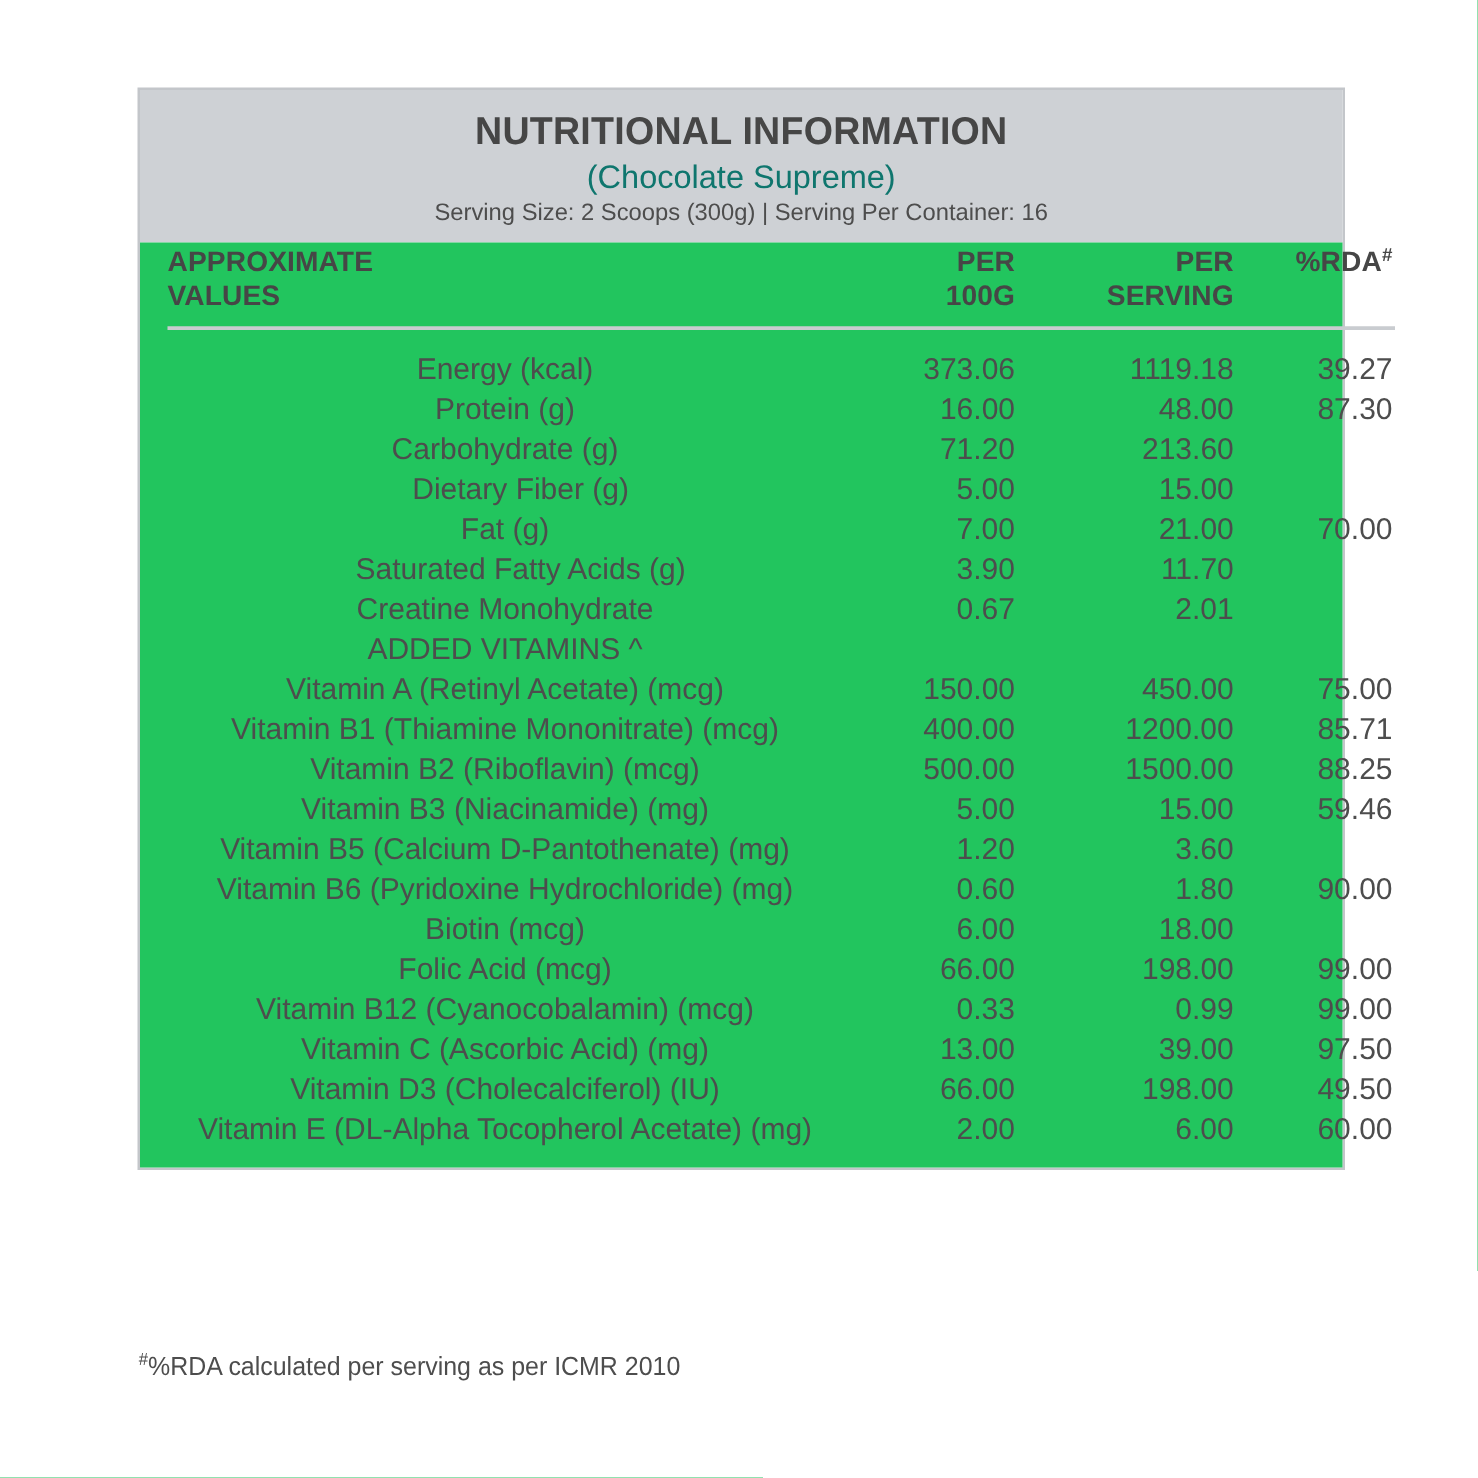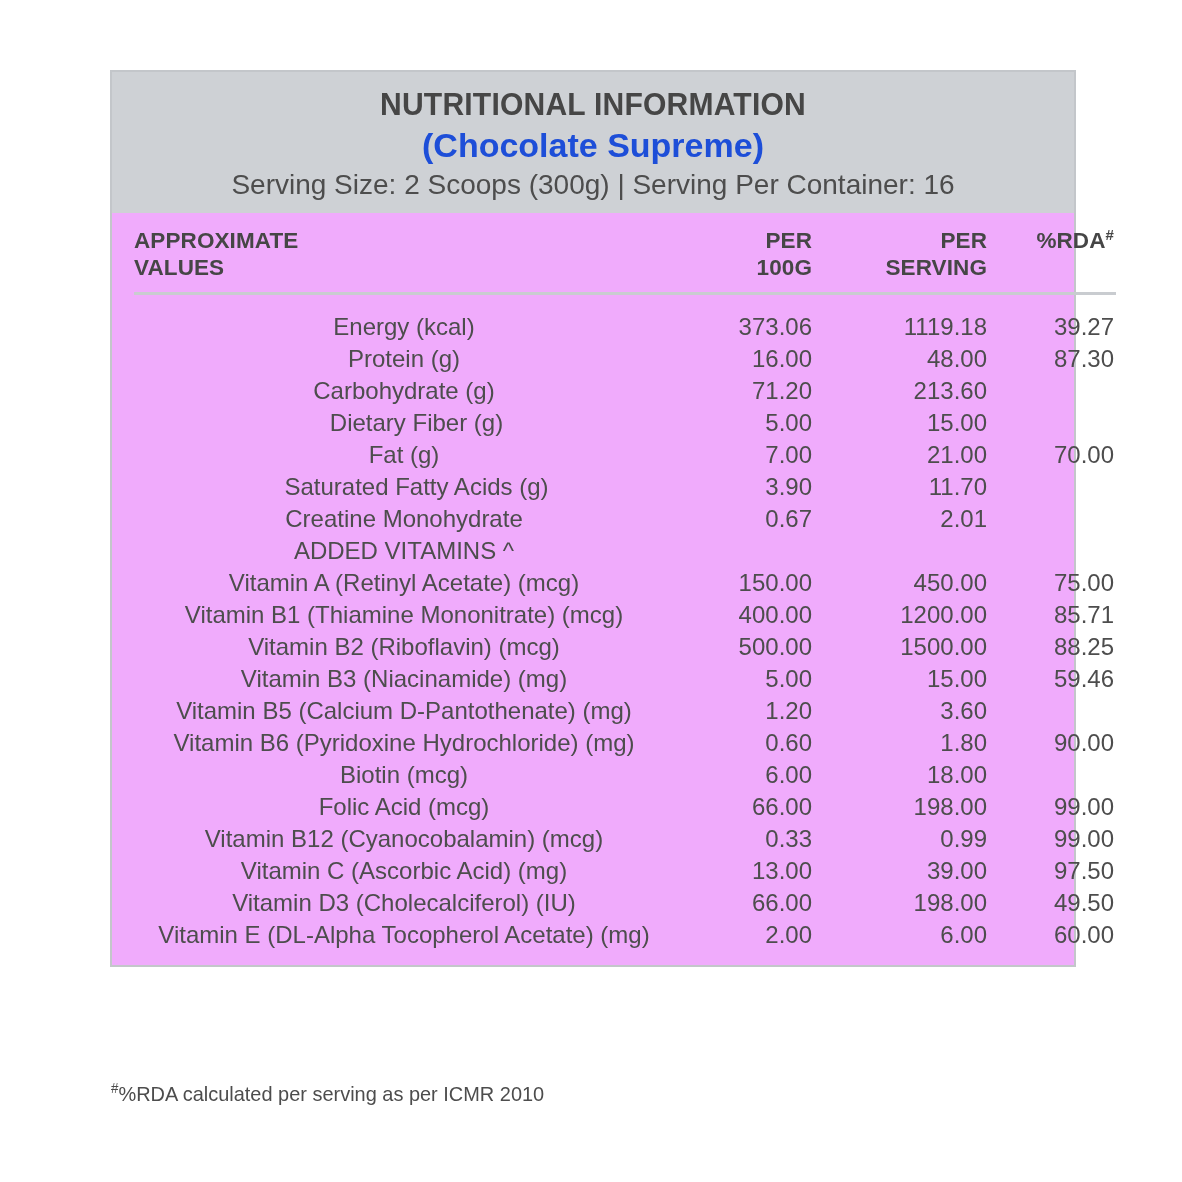--- a/index.html
+++ b/index.html
@@ -42,38 +42,38 @@
   .title {
     font-size: 31px;
     font-weight: bold;
     letter-spacing: 0.2px;
     color: #464646;
     line-height: 1.08;
     margin: 0 0 6px 0;
     transform: scaleX(0.97);
   }
   .flavor {
-    font-size: 34px;
-    font-weight: bold;
-    color: #1d4ed8;
+    font-size: 26px;
+    font-weight: normal;
+    color: #0f766e;
     line-height: 1.1;
     margin: 0 0 4px 0;
   }
   .serving {
-    font-size: 28px;
+    font-size: 19px;
     font-weight: normal;
     color: #4d4d4d;
     line-height: 1.15;
     margin: 0;
   }
 
   
   .table-area {
-    background: #f0abfc;
-    padding: 14px 22px 14px 22px;
+    background: #22c55e;
+    padding: 2px 22px 14px 22px;
   }
 
   table.nutri {
     width: 100%;
     border-collapse: collapse;
     table-layout: fixed;
   }
 
   col.c-name   { width: 540px; }
   col.c-100g   { width: 140px; }

